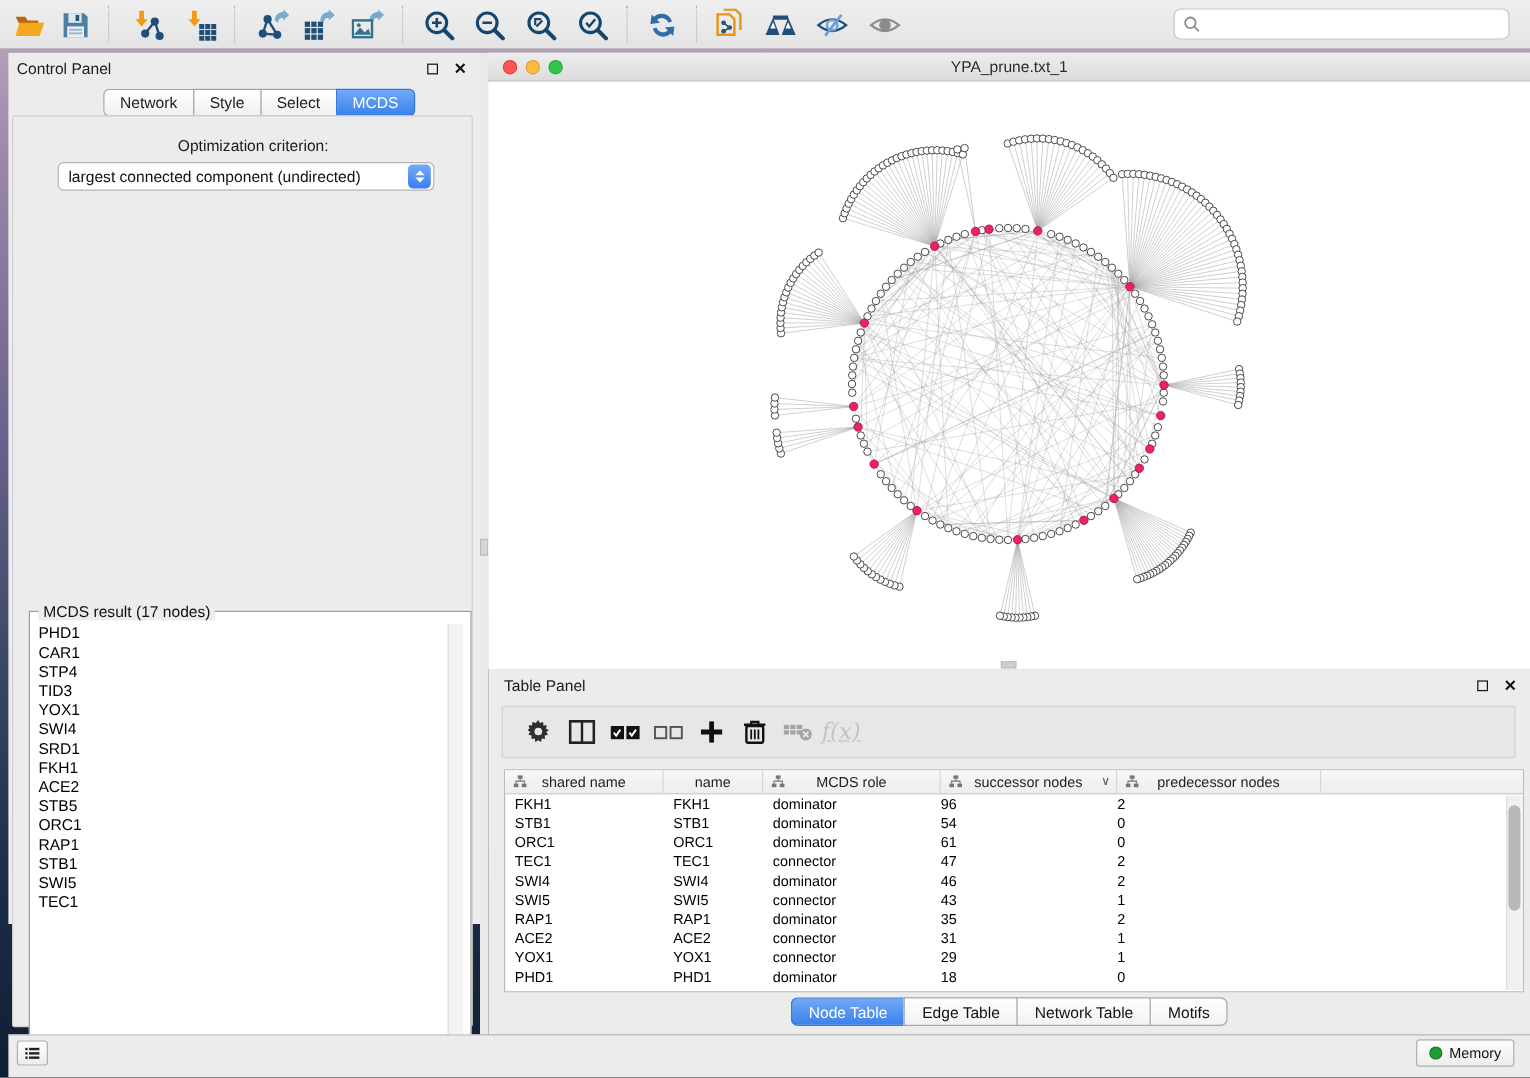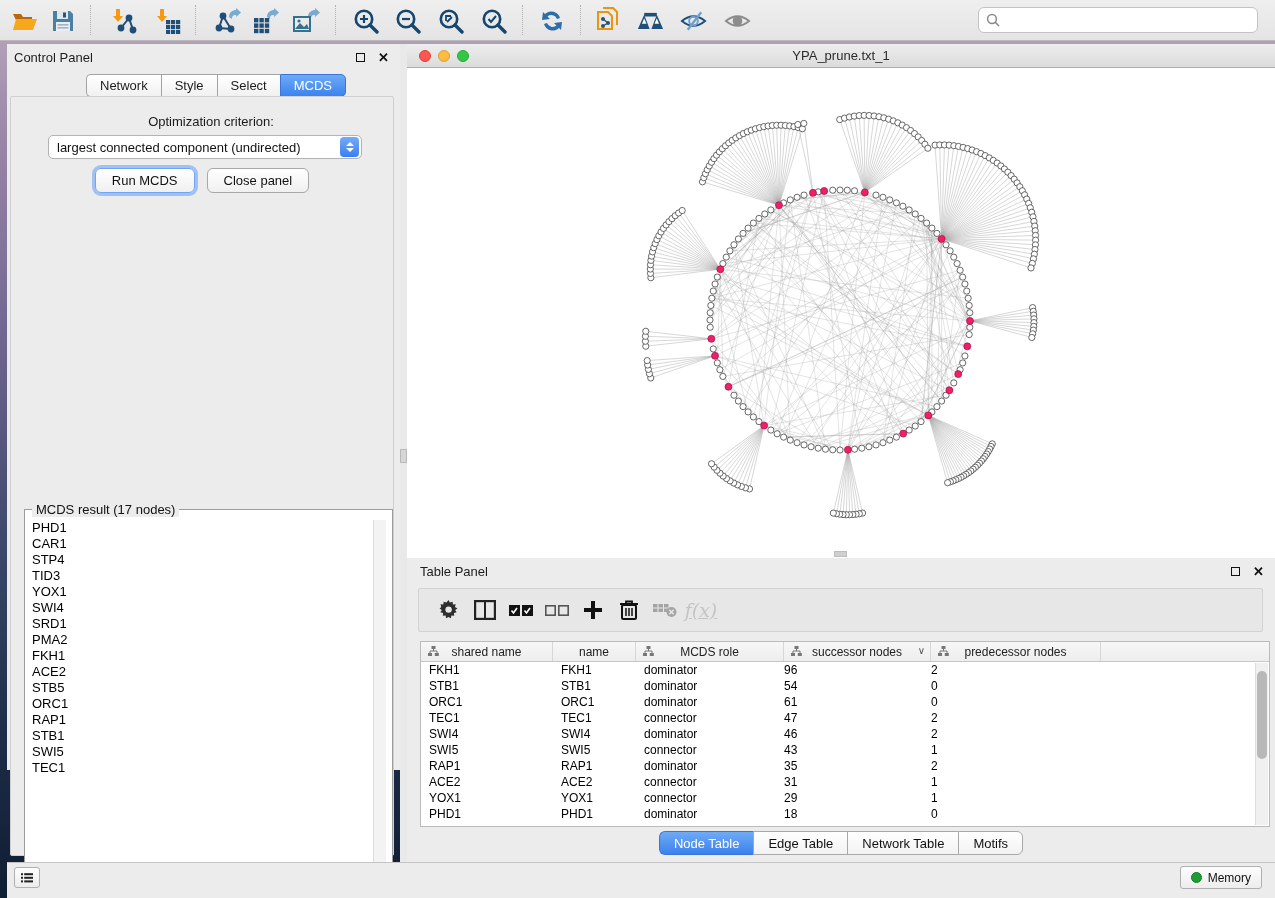--- a/index.html
+++ b/index.html
@@ -258,35 +258,30 @@
       </div>
     <div class="ctl-content">
       <div class="opt-label">Optimization criterion:</div>
       <div class="combo">
         <div class="combo-text">largest connected component (undirected)</div>
         <div class="combo-step">
             <i class="up"></i>
             <i class="dn"></i>
           </div>
       </div>
-      <div class="btnrow">
-        <button class="pushbtn focused">Run MCDS</button>
-        <button class="pushbtn">Close panel</button>
-      </div>
       <div class="mcds-fieldset">
         <div class="mcds-legend">MCDS result (17 nodes)</div>
         <div class="mcds-list" id="mcds-list">
             <div class="mcds-item">PHD1</div>
             <div class="mcds-item">CAR1</div>
             <div class="mcds-item">STP4</div>
             <div class="mcds-item">TID3</div>
             <div class="mcds-item">YOX1</div>
             <div class="mcds-item">SWI4</div>
             <div class="mcds-item">SRD1</div>
-            <div class="mcds-item">PMA2</div>
             <div class="mcds-item">FKH1</div>
             <div class="mcds-item">ACE2</div>
             <div class="mcds-item">STB5</div>
             <div class="mcds-item">ORC1</div>
             <div class="mcds-item">RAP1</div>
             <div class="mcds-item">STB1</div>
             <div class="mcds-item">SWI5</div>
             <div class="mcds-item">TEC1</div>
           </div>
         <div class="mcds-scroll"></div>

